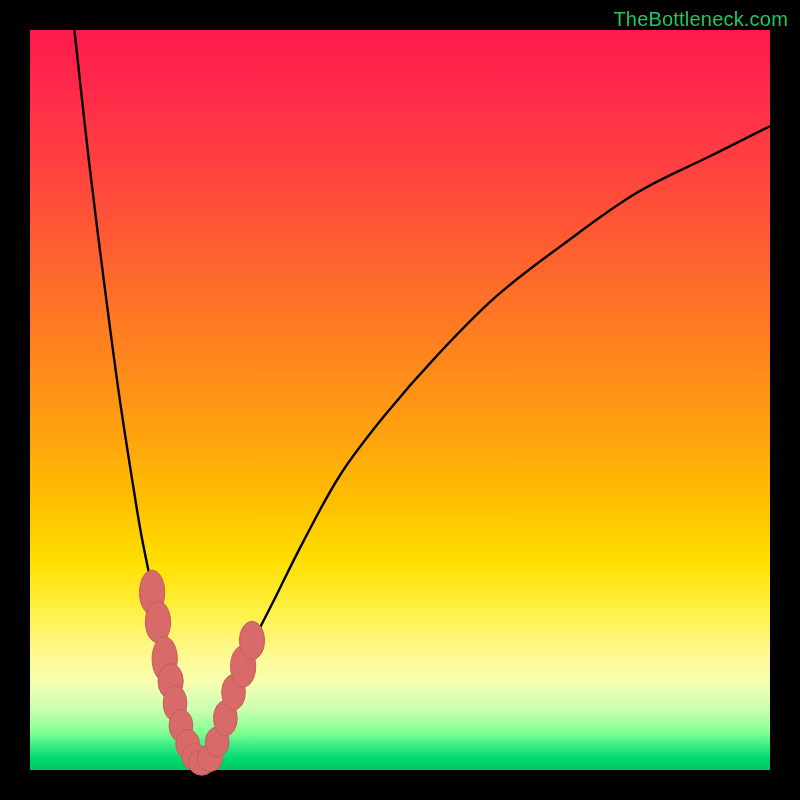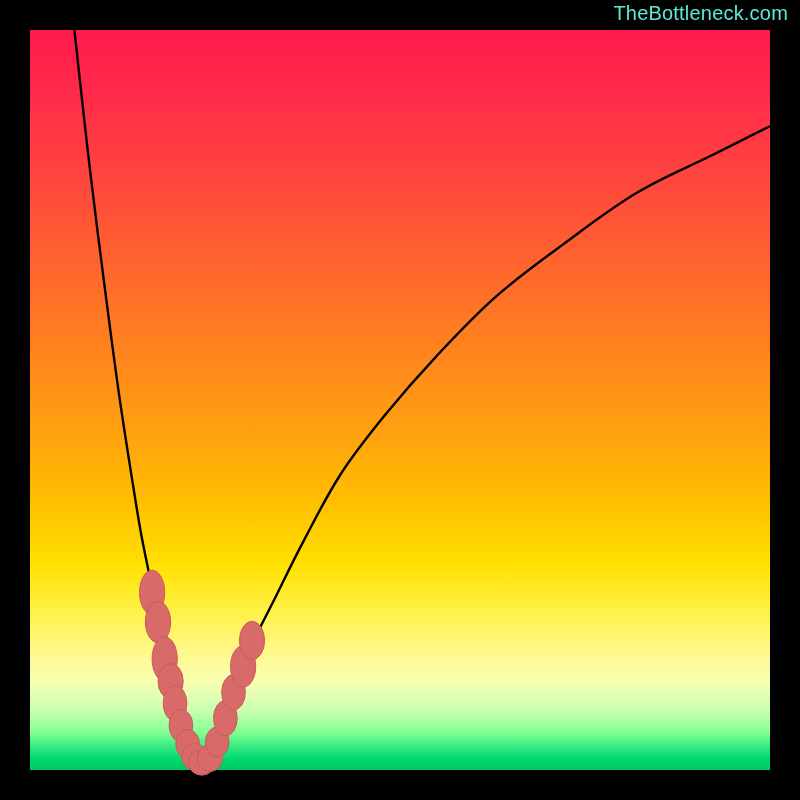--- a/index.html
+++ b/index.html
@@ -38,23 +38,23 @@
       #f8ffb0 88%,
       #c8ffb0 92%,
       #80ff90 95%,
       #30e880 97%,
       #00d870 98.5%,
       #00c766 100%
     );
   }
   .watermark {
     position: absolute;
-    top: 2px;
+    top: 8px;
     right: 12px;
-    color: #5eead4;
+    color: #22c55e;
     font-size: 20px;
     font-weight: 500;
     letter-spacing: 0.2px;
     user-select: none;
   }
   svg.curves {
     position: absolute;
     left: 30px;
     top: 30px;
     width: 740px;

